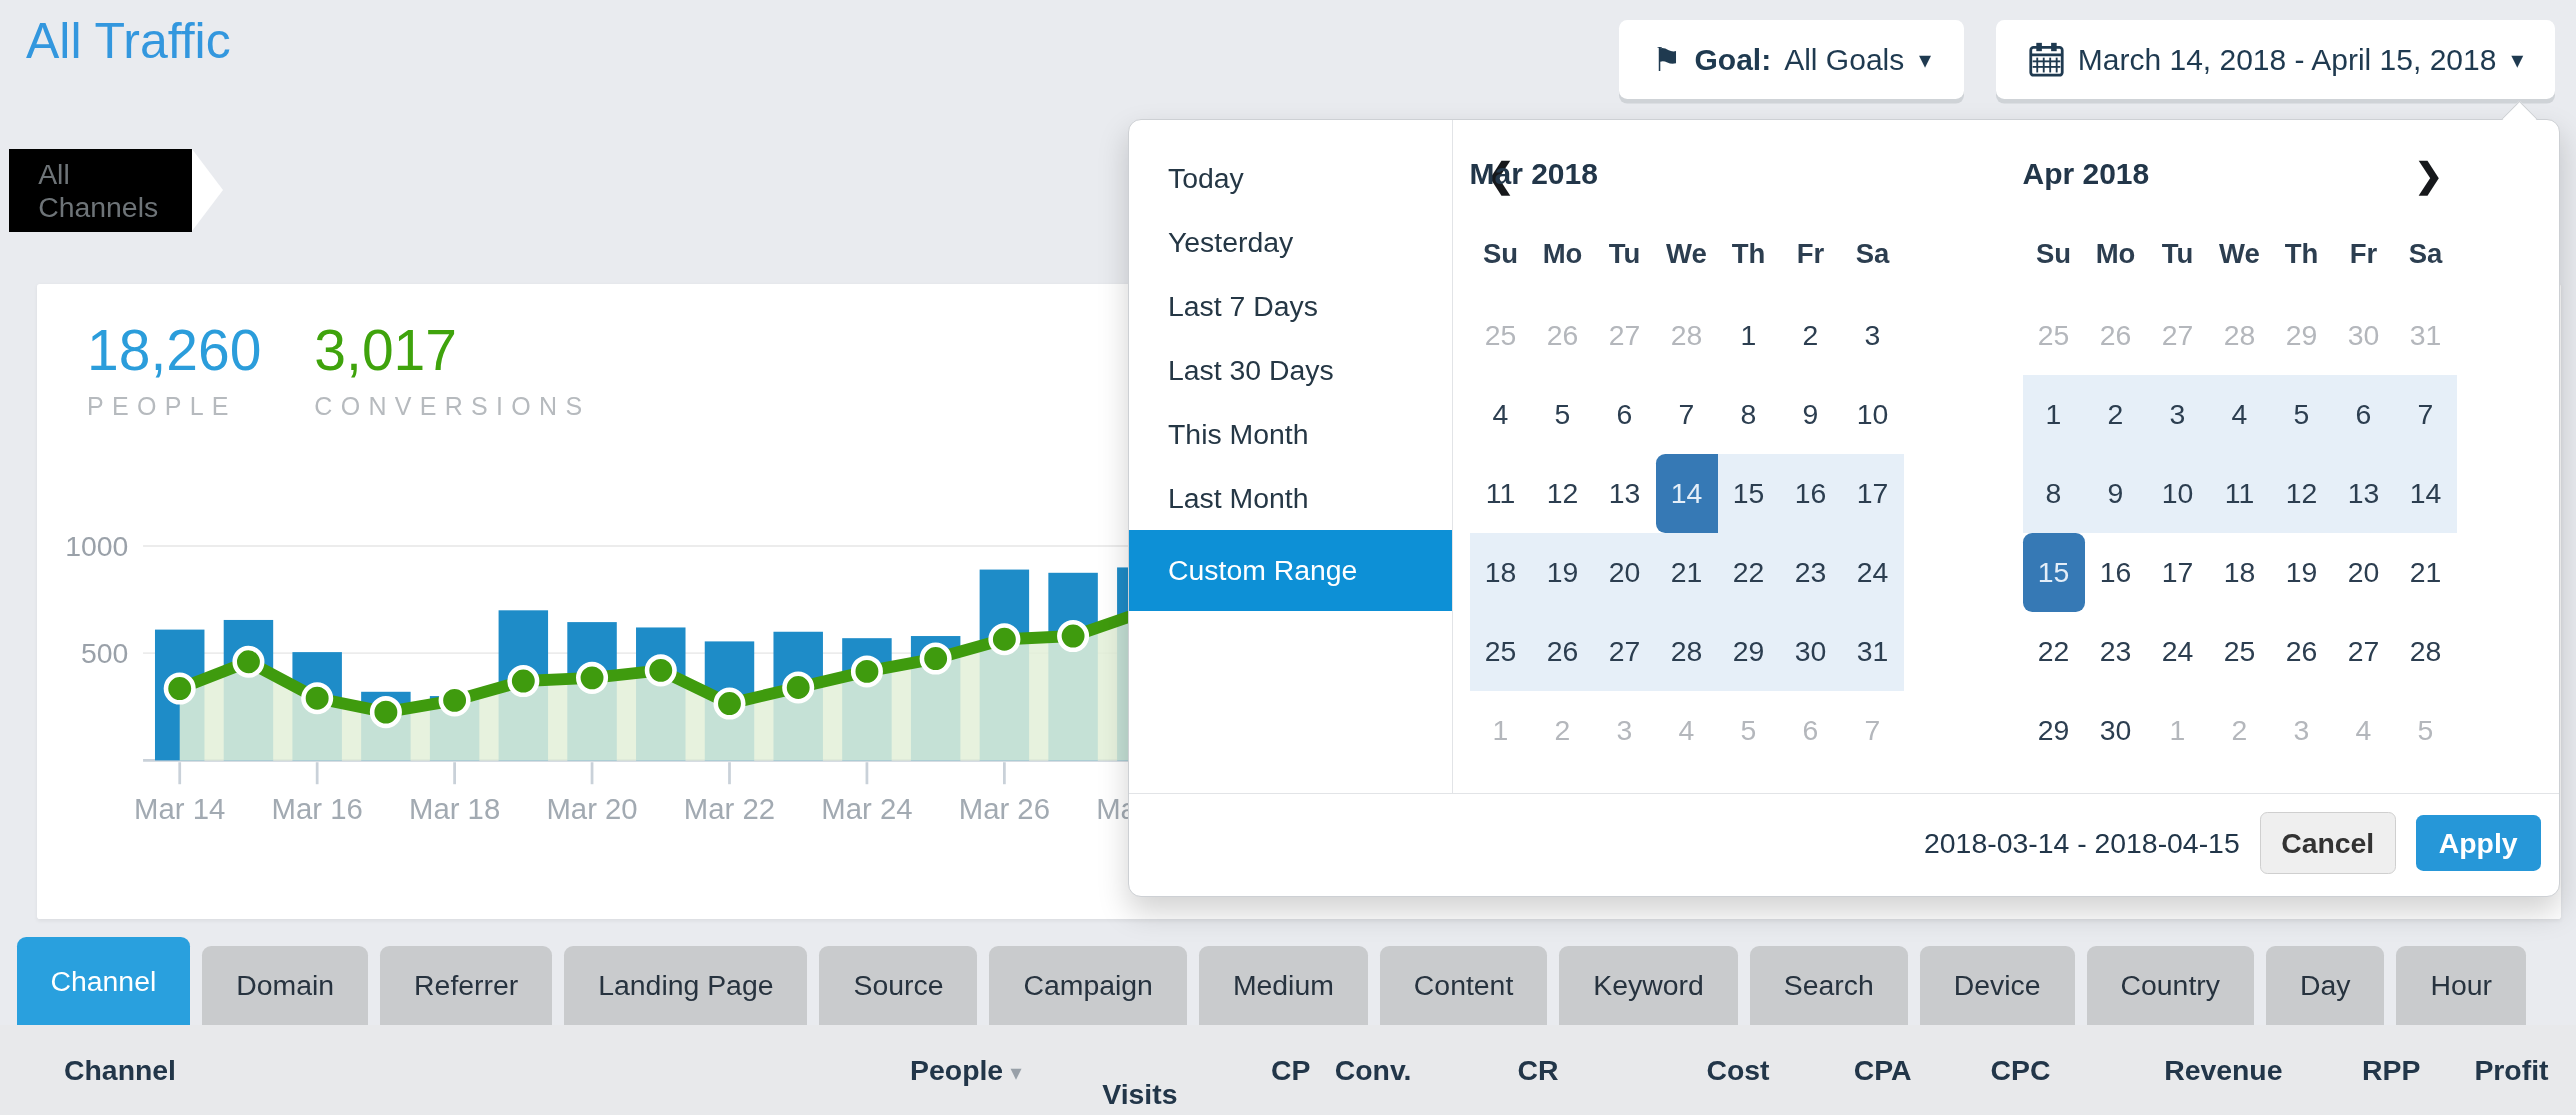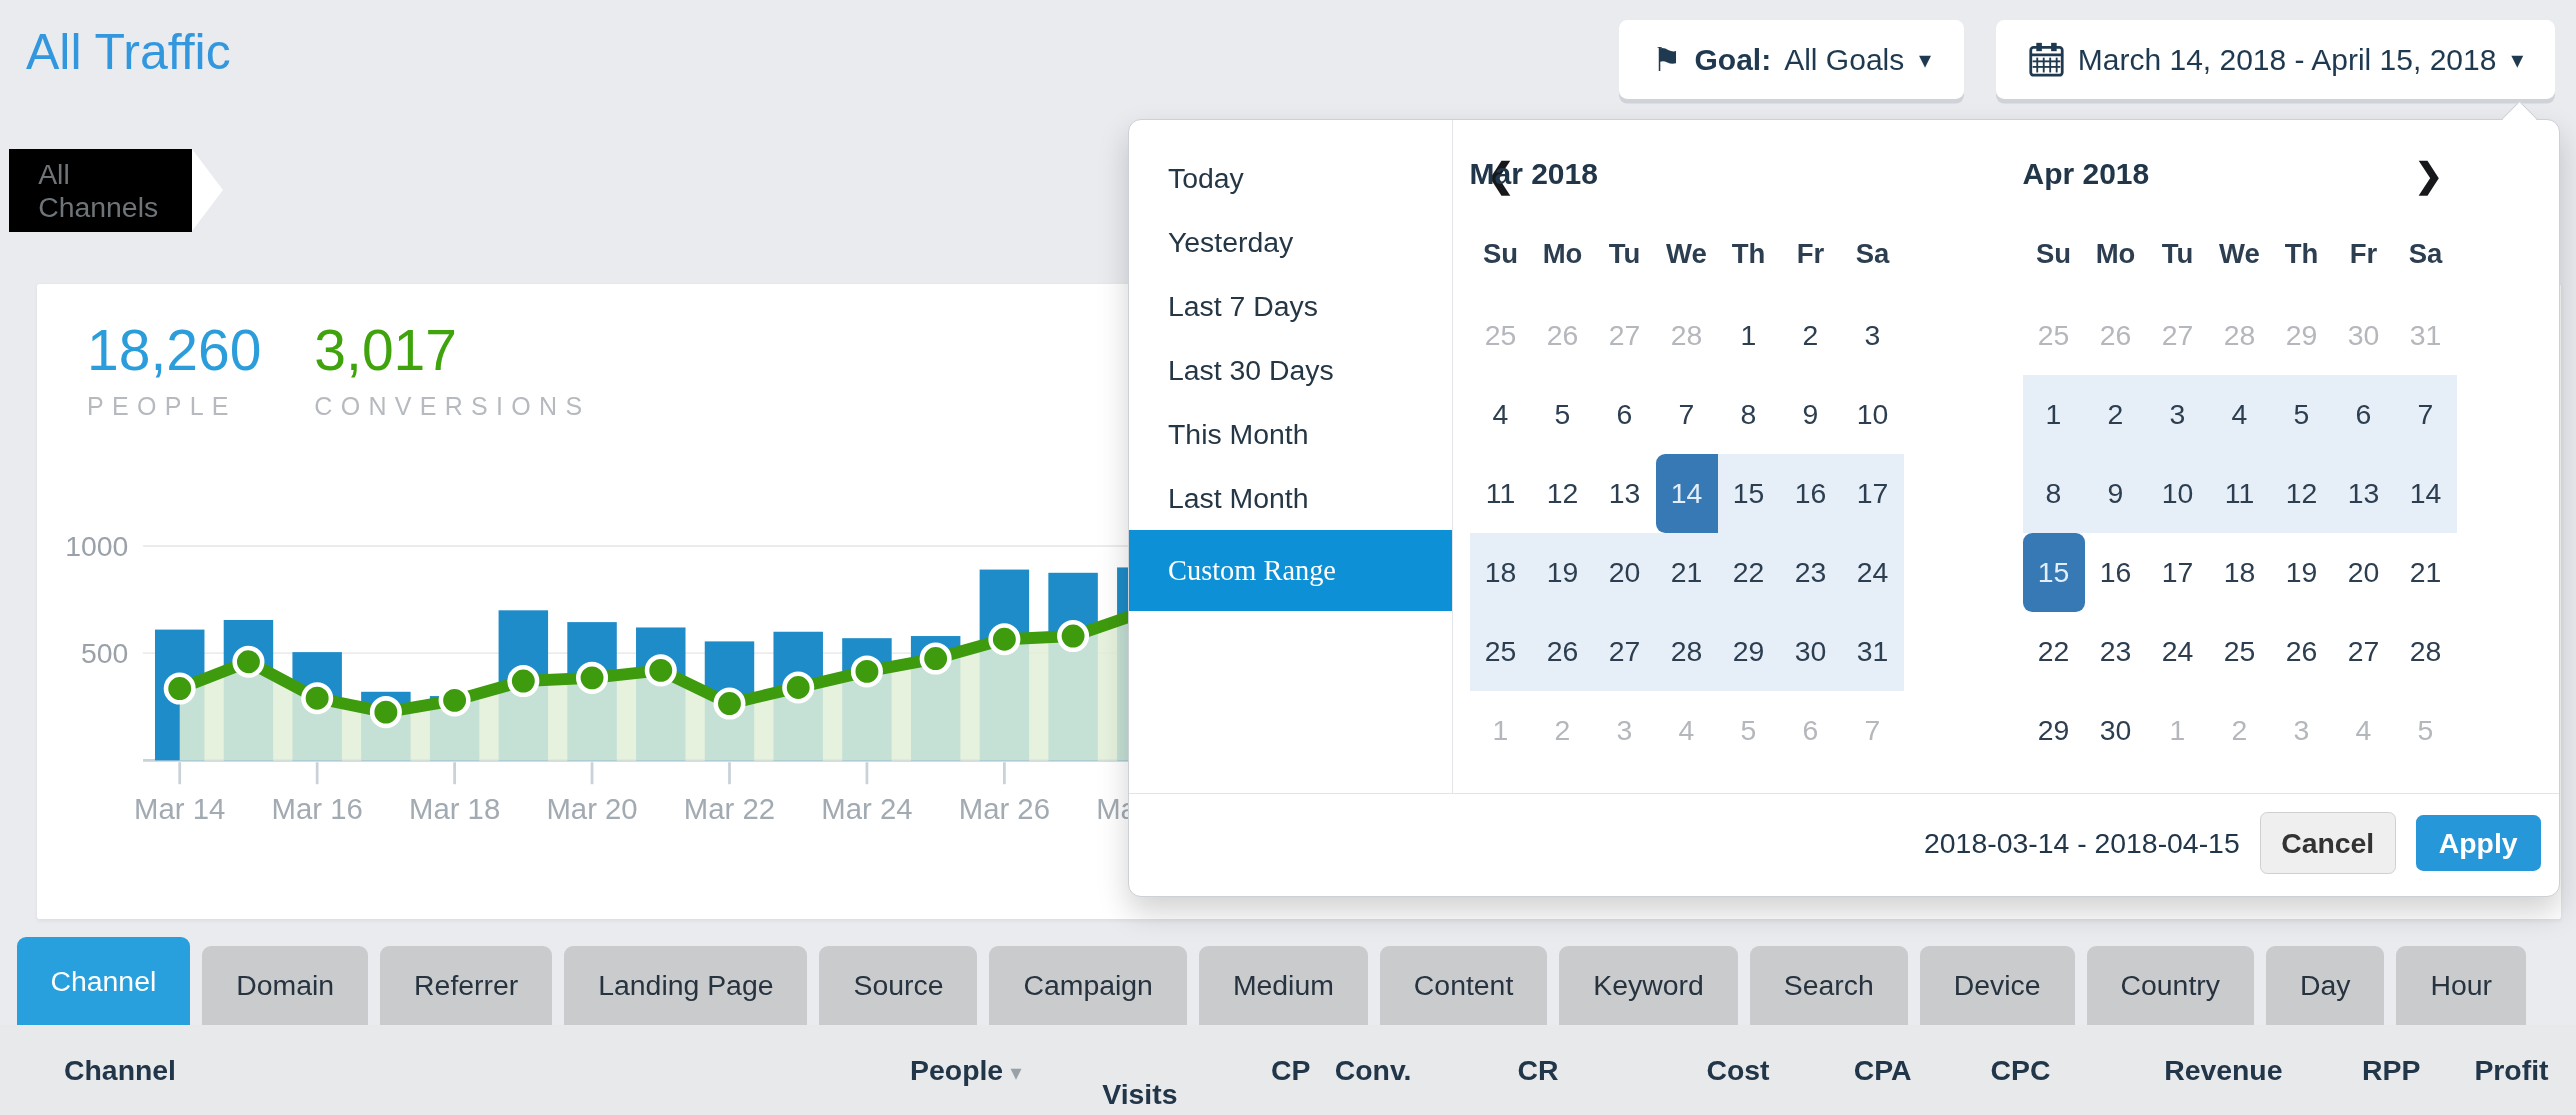--- a/index.html
+++ b/index.html
@@ -1,20 +1,20 @@
 <!DOCTYPE html>
 <html style="font-size:14.7px"><head>
 <meta charset="utf-8">
 <style>
   html,body{margin:0;padding:0;}
   body{width:2576px;height:1115px;background:#e9ebef;font-family:"Liberation Sans",sans-serif;overflow:hidden;position:relative;}
   .page{position:absolute;inset:0;}
 
   
-  .title{position:absolute;left:26px;top:23px;font-size:50px;color:#3397de;}
+  .title{position:absolute;left:26px;top:12px;font-size:50px;color:#3397de;}
   .hbtn{position:absolute;top:20px;height:79px;background:#ffffff;border-radius:8.3px;display:flex;align-items:center;justify-content:center;gap:13px;font-size:30px;color:#1f3a50;box-shadow:0 4.6px 0 rgba(160,165,172,.35);cursor:pointer;}
   .hbtn.goal{left:1619px;width:345px;}
   .hbtn.date{left:1996px;width:559px;}
   .hbtn .bold{font-weight:bold;}
   .flag{font-size:33px;line-height:1;}
   .caret{font-size:24px;margin-left:1.8px;}
   .calicon{width:37px;height:37px;}
 
   
   .tag{position:absolute;left:9.2px;top:149px;height:83px;background:#000000;display:flex;align-items:center;padding-left:29px;width:154px;}
@@ -51,21 +51,21 @@
   .th:nth-child(11){width:138px;}
   .th:nth-child(12){width:128px;}
   .th .sort{color:#98a0a8;font-size:22px;margin-left:7.3px;font-weight:normal;}
 
   
   .panel{position:absolute;left:1128px;top:119px;width:1432px;height:778px;background:#ffffff;border:1.8px solid #cdd0d4;border-radius:13px;box-shadow:0 14.7px 31px rgba(0,0,0,.18);z-index:30;display:grid;grid-template-rows:673px 99px;box-sizing:border-box;}
   .panel-caret{position:absolute;top:-13.8px;right:27.5px;width:24px;height:24px;background:#ffffff;border-left:1.8px solid #cdd0d4;border-top:1.8px solid #cdd0d4;transform:rotate(45deg);}
   .panel-main{display:flex;min-height:0;}
   .presets{width:324px;border-right:1.8px solid #e2e4e7;padding-top:26px;box-sizing:border-box;flex:none;}
   .preset{height:64px;display:flex;align-items:center;padding-left:39px;font-size:28.4px;color:#253745;cursor:pointer;}
-  .preset.active{height:81px;background:#0d90d6;color:#ffffff;font-family:Liberation Serif, serif;}
+  .preset.active{height:81px;background:#0d90d6;color:#ffffff;}
   .cals{display:flex;padding-left:16.5px;gap:116px;}
   .cal{width:437px;padding-top:26px;}
   .cal-header{position:relative;height:66px;}
   .cal-title{position:absolute;left:0;right:0;top:11px;font-size:30px;font-weight:bold;color:#223649;}
   .nav{position:absolute;top:9.2px;font-size:34px;font-weight:bold;color:#16181b;cursor:pointer;}
   .nav.prev{left:16.5px;}
   .nav.next{right:16.5px;}
   .weekdays{display:grid;grid-template-columns:repeat(7,62px);height:84px;align-items:center;}
   .weekdays div{text-align:center;font-size:27.5px;font-weight:bold;color:#2c3e50;}
   .days{display:grid;grid-template-columns:repeat(7,62px);grid-auto-rows:79px;}

